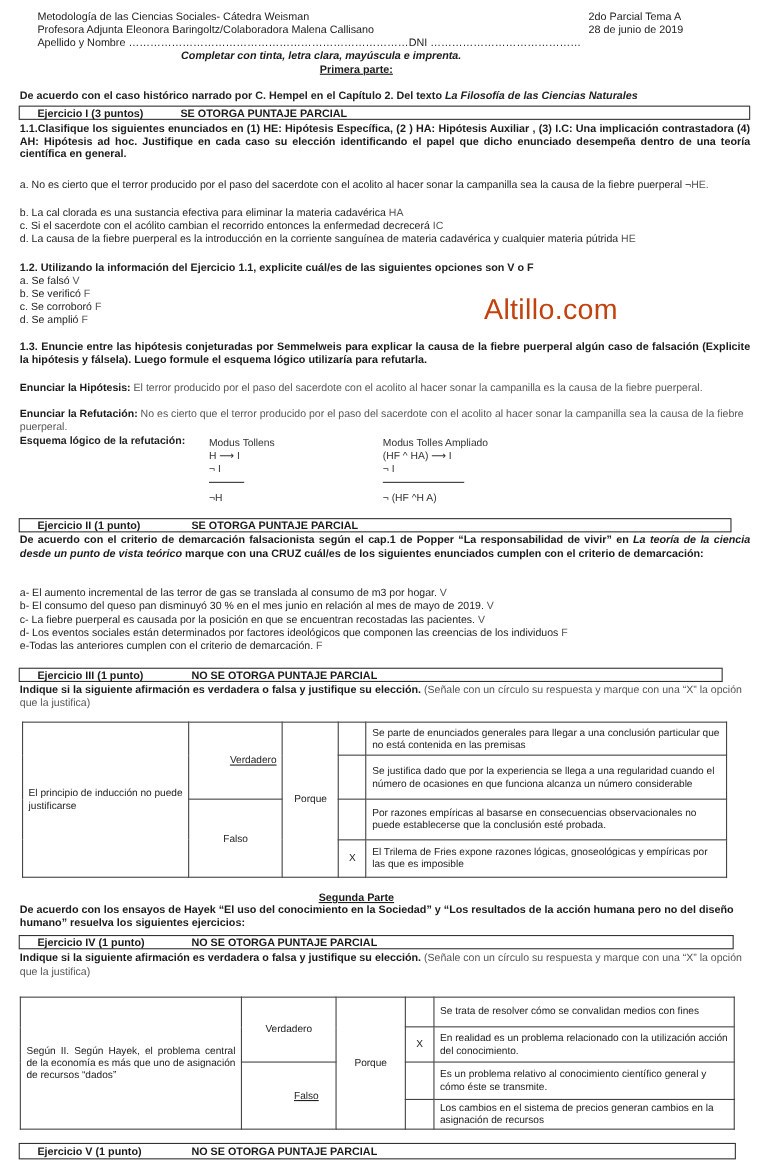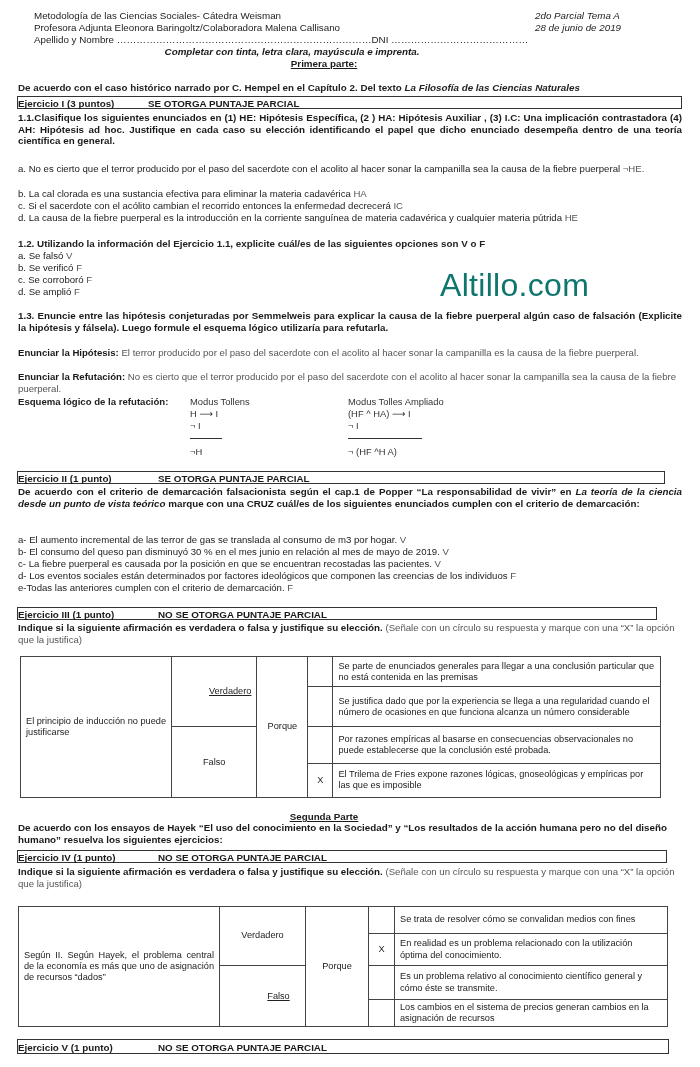--- a/index.html
+++ b/index.html
@@ -1,35 +1,35 @@
 <!DOCTYPE html>
 <html><head>
 <meta charset="utf-8">
 <style>
   html, body { margin: 0; padding: 0; background: #ffffff; }
   body {
     width: 700px; height: 1067px; position: relative; overflow: hidden;
     font-family: "Liberation Sans", sans-serif; color: #1a1a1a; font-size: 9.6px; line-height: 1.2;
   }
   .hdr-line { position: absolute; left: 18px; font-size: 9.8px; color: #222; margin-left: 16px; }
-  .hdr-right { position: absolute; left: 535px; font-size: 9.8px; color: #222; font-style: italic; }
+  .hdr-right { position: absolute; left: 535px; font-size: 9.8px; color: #222; }
   .center { position: absolute; left: 0; width: 584px; text-align: center; }
   .bold { font-weight: bold; }
   .ital { font-style: italic; }
   .u { text-decoration: underline; margin-left: 32px; }
   .box {
     position: absolute; left: 17px; border: 1px solid #333; height: 13px;
-    font-size: 9.8px; font-weight: bold; padding: 1px 0; box-sizing: border-box;
+    font-size: 9.8px; font-weight: bold; padding: 1px 16px; box-sizing: border-box;
   }
   .box .pts { display: inline-block; width: 130px; }
   .box .pts2 { display: inline-block; width: 140px; }
   .para { position: absolute; left: 18px; width: 664px; text-align: justify; }
   .line { position: absolute; left: 18px; font-size: 9.6px; color: #222; white-space: nowrap; }
   .ans { color: #555; margin-top: 48px; }
-  .watermark { position: absolute; left: 440px; top: 266px; font-size: 32px; color: #0f766e; letter-spacing: 0.3px; }
+  .watermark { position: absolute; left: 440px; top: 266px; font-size: 26px; color: #c2410c; letter-spacing: 0.3px; }
   table.grid { position: absolute; border-collapse: collapse; font-size: 9.2px; color: #222; }
   table.grid td { border: 1px solid #444; vertical-align: middle; padding: 2px 5px; }
   .tc { text-align: center; }
   .logic { position: absolute; font-size: 9.4px; color: #333; }
   .hr { position: absolute; border-top: 1px solid #333; }
 </style>
 </head>
 <body>
 
 <div class="hdr-line" style="top:10px">Metodología de las Ciencias Sociales- Cátedra Weisman</div>
@@ -144,21 +144,21 @@
   <tbody>
       <tr style="height:27px">
     <td rowspan="4" style="width:190px;text-align:justify">Según II. Según Hayek, el problema central de la economía es más que uno de asignación de recursos “dados”</td>
     <td rowspan="2" class="tc" style="width:75px"><span>Verdadero</span></td>
     <td rowspan="4" class="tc" style="width:52px">Porque</td>
     <td class="tc" style="width:15px"></td>
     <td>Se trata de resolver cómo se convalidan medios con fines</td>
   </tr>
   <tr style="height:32px">
     <td class="tc">X</td>
-    <td>En realidad es un problema relacionado con la utilización óptima del conocimiento.</td>
+    <td>En realidad es un problema relacionado con la utilización acción del conocimiento.</td>
   </tr>
   <tr style="height:34px">
     <td rowspan="2" class="tc"><span class="u">Falso</span></td>
     <td class="tc"></td>
     <td>Es un problema relativo al conocimiento científico general y cómo éste se transmite.</td>
   </tr>
   <tr style="height:27px">
     <td class="tc"></td>
     <td>Los cambios en el sistema de precios generan cambios en la asignación de recursos</td>
   </tr>

